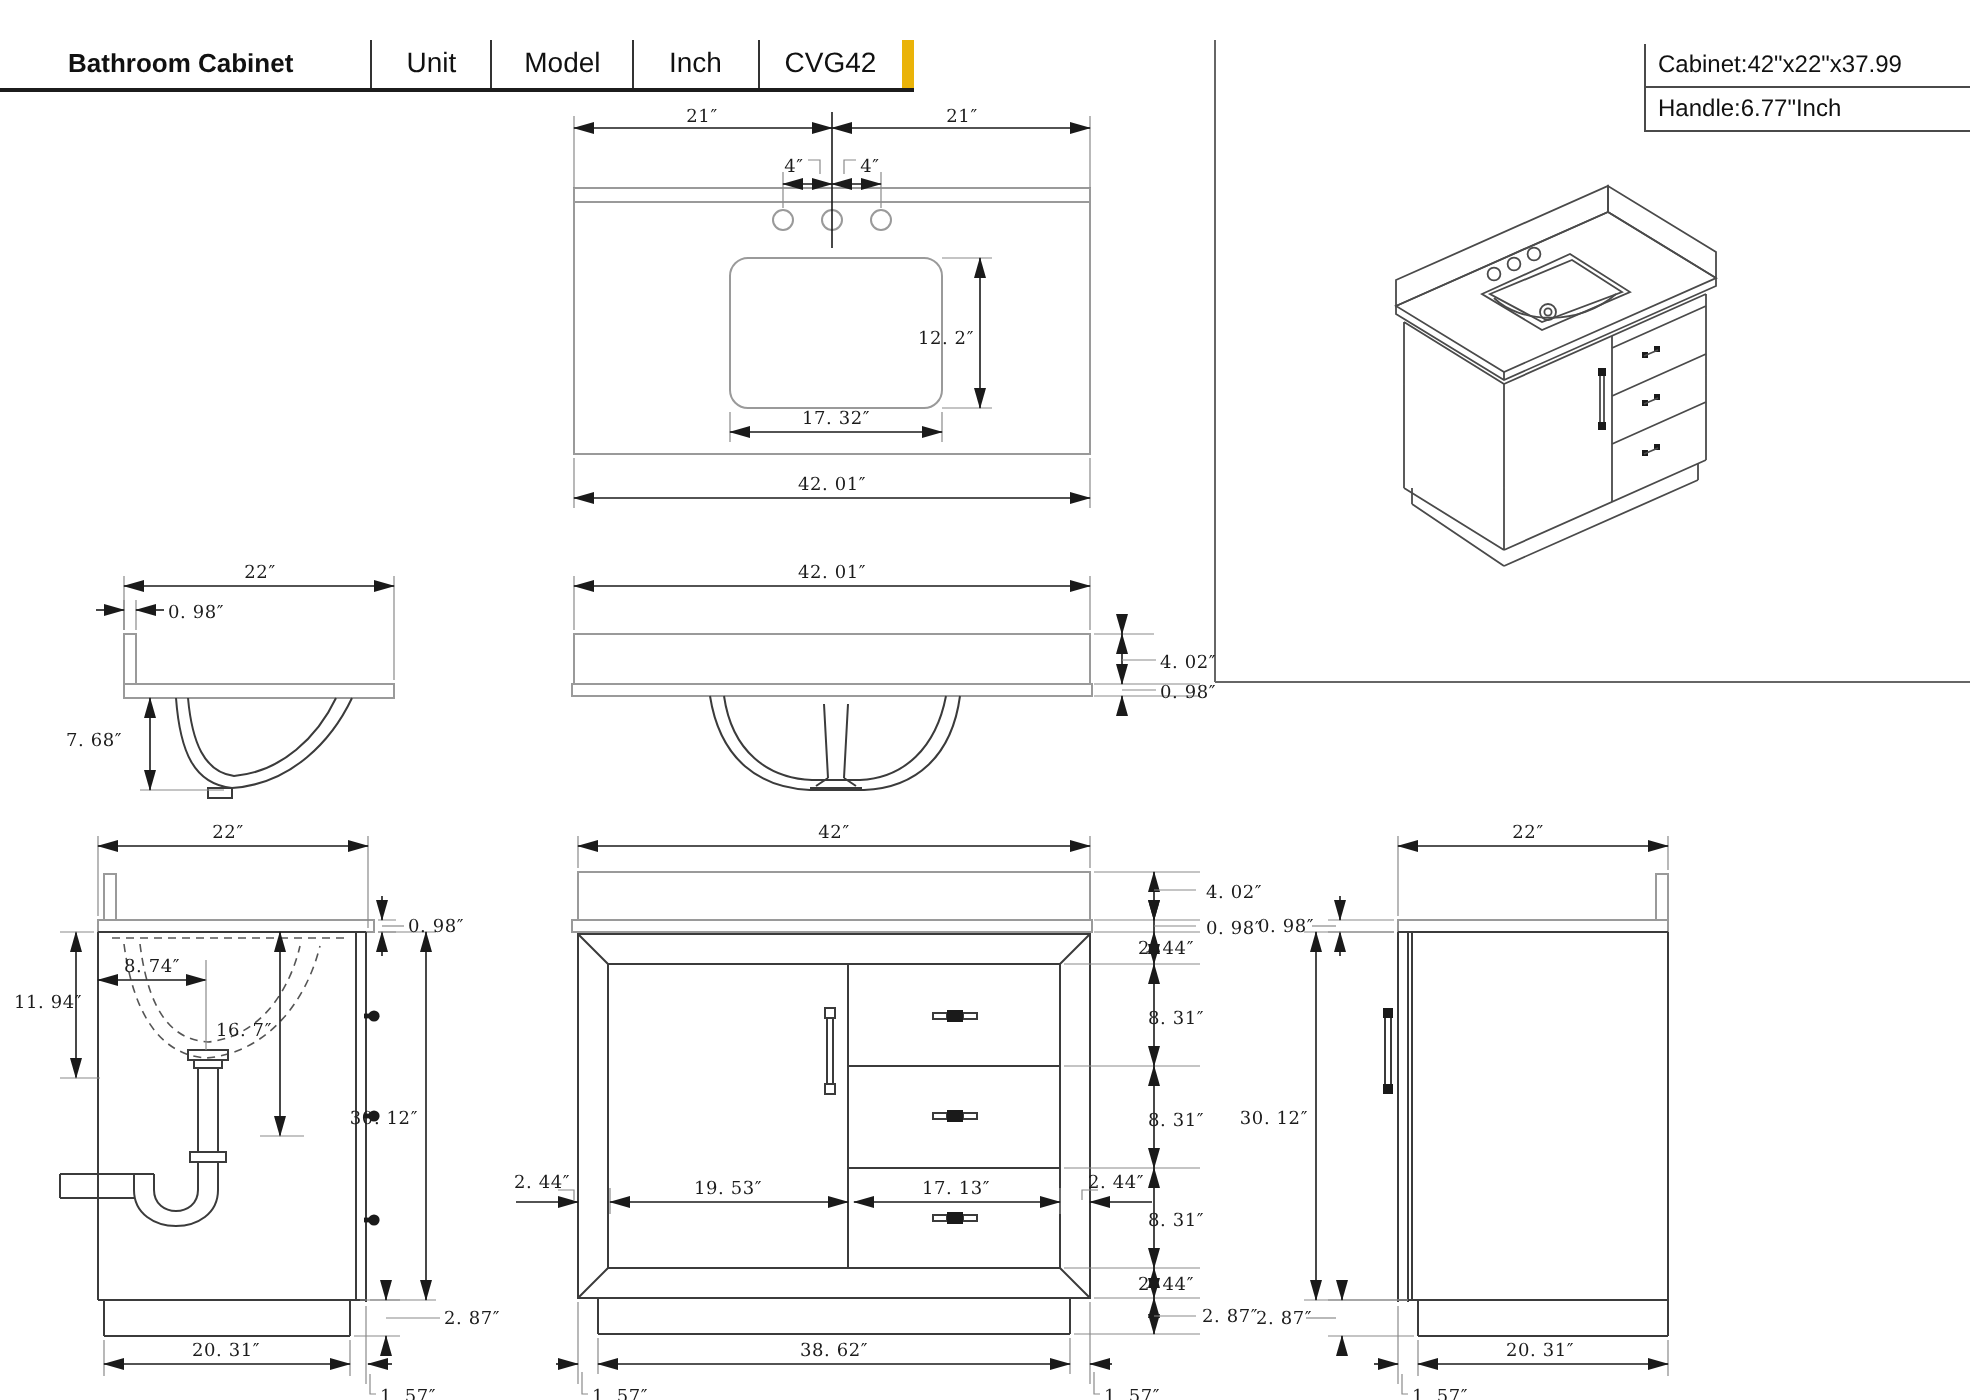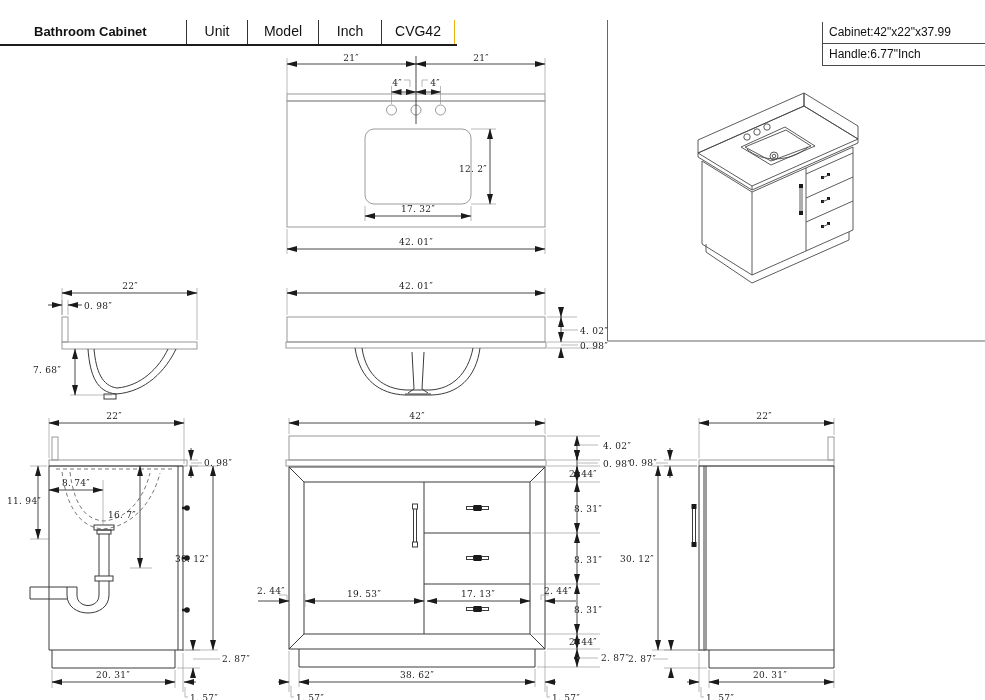--- a/index.html
+++ b/index.html
@@ -6,21 +6,21 @@
   .canvas{position:relative;width:985px;height:700px;background:#fff;overflow:hidden;
           font-family:"Liberation Sans",sans-serif;margin-top:20px;}
   
   .hdr{position:absolute;left:0;top:0;width:457px;height:24px;display:flex;
        border-bottom:2px solid #1c1c1c;}
   .hdr .cell{height:24px;line-height:23px;font-size:14px;color:#111;text-align:center;
              border-left:1px solid #333;}
   .hdr .title{width:186px;text-align:left;padding-left:34px;font-weight:bold;font-size:13px;
               border-left:none;box-sizing:border-box;}
   .hdr .c2{width:60px}.hdr .c3{width:70px}.hdr .c4{width:62px}
-  .hdr .c5{width:72px;border-right:1px solid #eab308;}
+  .hdr .c5{width:72px;border-right:6px solid #eab308;}
   
   .infobox{position:absolute;left:822px;top:2px;width:162px;border-left:1px solid #4a4a4a;}
   .infobox .row{height:21px;line-height:21px;padding-left:6px;font-size:12px;color:#111;
                 border-bottom:1px solid #4a4a4a;white-space:nowrap;}
   svg{position:absolute;left:0;top:0;}
   
   .ctr{stroke:#9a9a9a;stroke-width:1;fill:none;}
   .cab{stroke:#3b3b3b;stroke-width:1;fill:none;}
   .cab3d{stroke:#4a4a4a;stroke-width:0.9;fill:none;}
   .dash{stroke:#555;stroke-width:0.8;fill:none;stroke-dasharray:4,3;}

